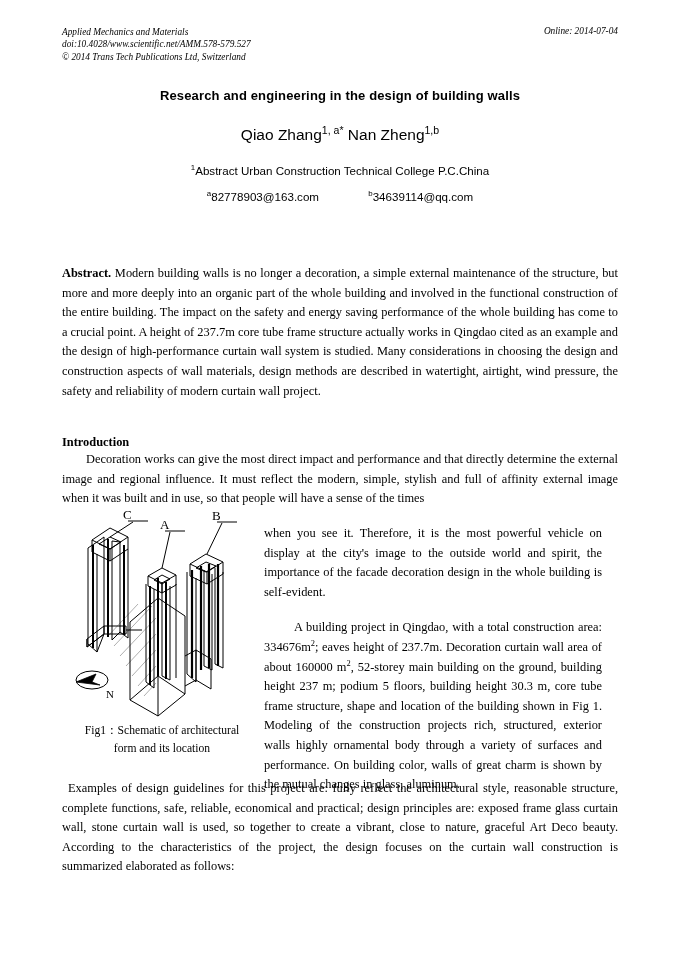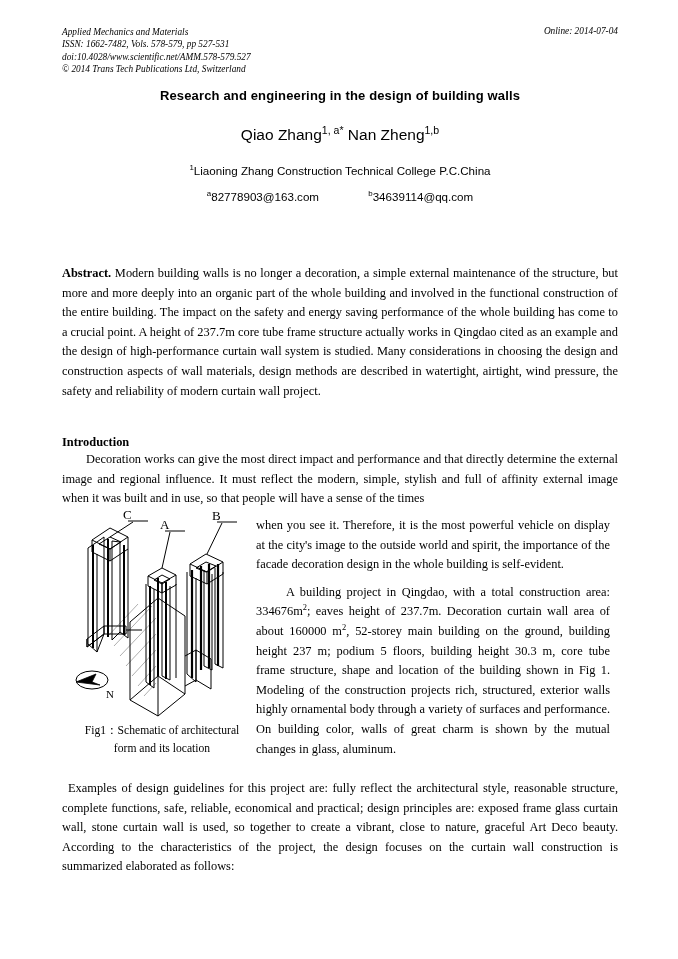--- a/index.html
+++ b/index.html
@@ -139,21 +139,21 @@
   .col-right {
     position: absolute;
     left: 248px;
     top: 508px;
     width: 370px;
     font-size: 12.4px;
     line-height: 19.6px;
     text-align: justify;
     text-justify: inter-word;
   }
-  .col-right p { margin: 8px; }
+  .col-right p { margin: 16px; }
   .col-right p + p { text-indent: 30px; }
 
   
   .figure {
     position: absolute;
     left: 66px;
     top: 504px;
     width: 182px;
   }
   .figure svg { display: block; }
@@ -180,34 +180,33 @@
     text-indent: 6px;
   }
 </style>
 </head>
 <body>
 
 <div class="page">
 
   <div class="masthead">
     <div class="masthead-row">Applied Mechanics and Materials</div>
-    <div class="masthead-row">ISSN: 1662-7482, Vols. 578-579, pp 527-531</div>
     <div class="masthead-row">doi:10.4028/www.scientific.net/AMM.578-579.527</div>
     <div class="masthead-row">© 2014 Trans Tech Publications Ltd, Switzerland</div>
     <div class="masthead-online">Online: 2014-07-04</div>
   </div>
 
   <div class="title">Research and engineering in the design of building walls</div>
 
   <div class="authors">
     <span>Qiao Zhang</span><sup>1, a*</sup>
     <span>Nan Zheng</span><sup>1,b</sup>
   </div>
 
-  <div class="affiliation"><sup>1</sup><span>Liaoning Zhang Construction Technical College P.C.China</span></div>
+  <div class="affiliation"><sup>1</sup><span>Abstract Urban Construction Technical College P.C.China</span></div>
 
   <div class="emails">
     <span class="email-a"><sup>a</sup><span>82778903@163.com</span></span>
     <span><sup>b</sup><span>34639114@qq.com</span></span>
   </div>
 
 
   <div class="abstract"><span class="lead">Abstract.</span> <span>Modern building walls is no longer a decoration, a simple external maintenance of the structure, but more and more deeply into an organic part of the whole building and involved in the functional construction of the entire building. The impact on the safety and energy saving performance of the whole building   has come to a crucial point. A height of 237.7m core tube frame structure actually works in Qingdao cited as an example and the design of high-performance curtain wall system is studied. Many considerations in choosing the design and construction aspects of wall materials, design methods are described in watertight, airtight, wind pressure, the safety and reliability of modern curtain wall project.</span></div>
 
   <div class="section-head">Introduction</div>

